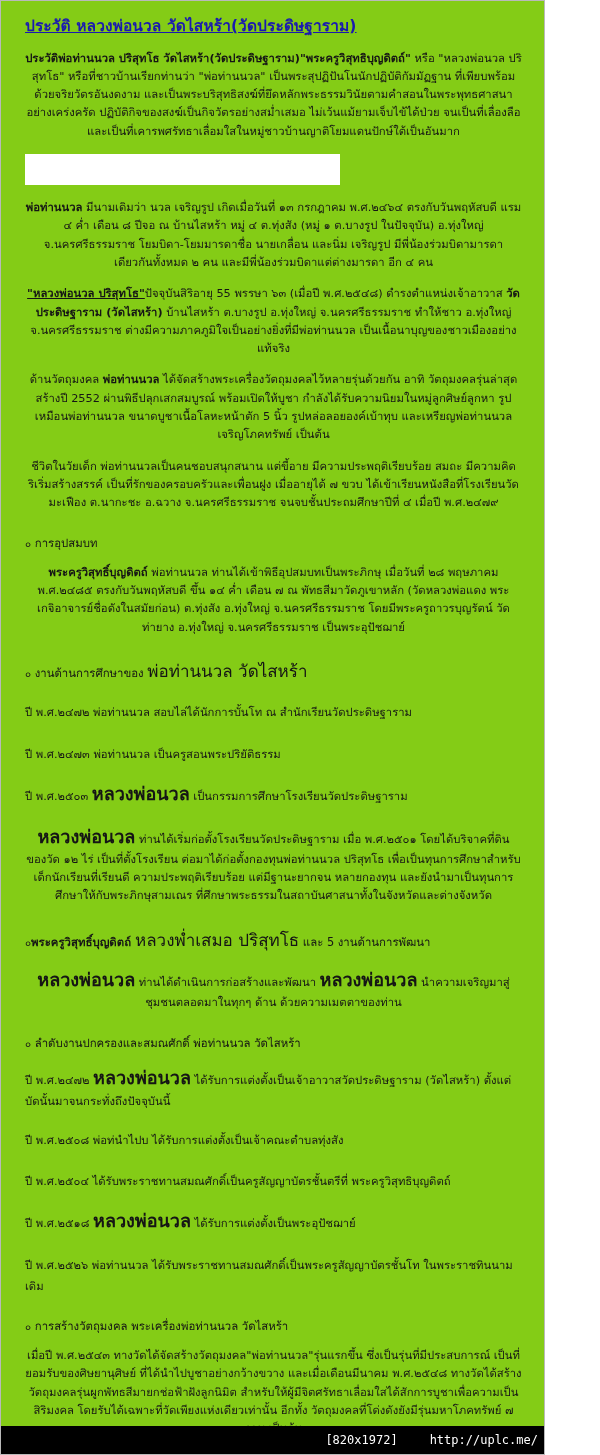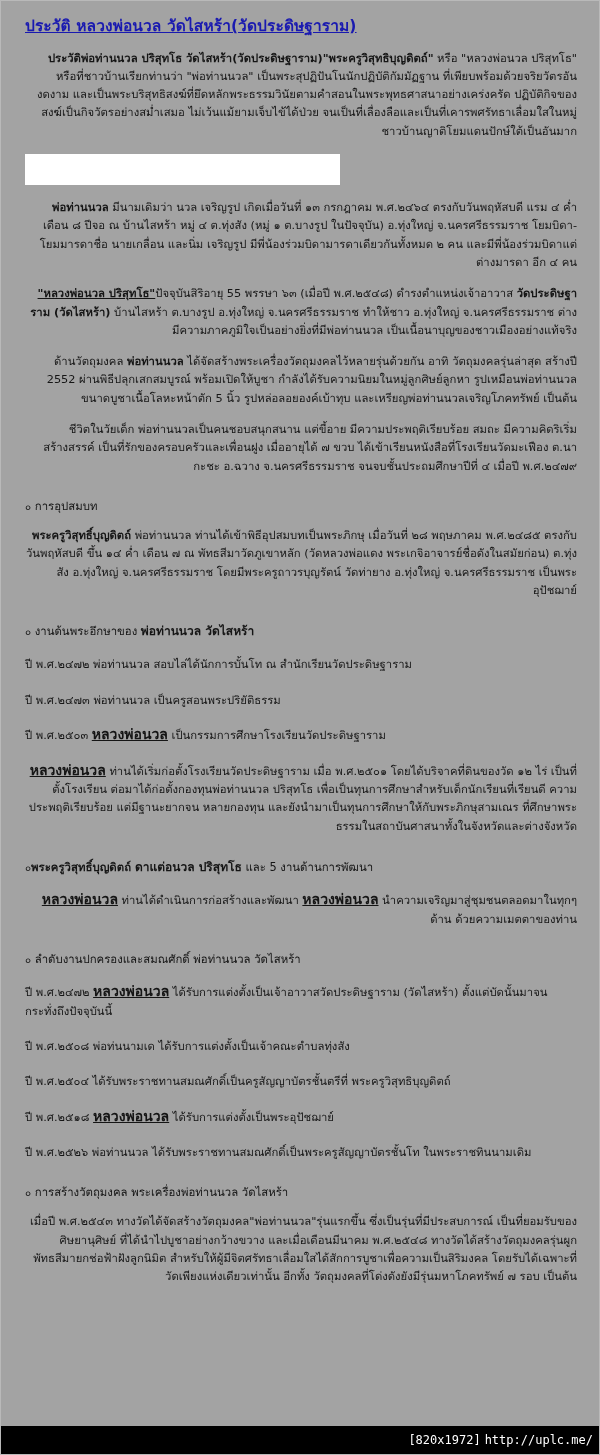--- a/index.html
+++ b/index.html
@@ -3,24 +3,24 @@
 <meta charset="utf-8">
 <title>ประวัติ หลวงพ่อนวล วัดไสหร้า</title>
 <style>
   html,body{margin:0;padding:0;}
   body{
     background:#ffffff;
     font-family:"DejaVu Sans","Liberation Sans",sans-serif;
   }
   .page{
     position:relative;
-    width:600px;
+    width:545px;
     height:1455px;
     box-sizing:border-box;
-    background:#a3a3a3;
+    background:#84cc16;
     border:1px solid #b9b9b9;
     overflow:hidden;
   }
   .doc{
     position:absolute;
     left:0; top:0; right:0;
     bottom:28px;
     padding:14px 22px 10px 24px;
     box-sizing:border-box;
     overflow:hidden;
@@ -32,27 +32,27 @@
     text-decoration:underline;
     margin:2px 0 14px 0;
     letter-spacing:0.1px;
     line-height:1.2;
   }
   p.para{
     margin:0 0 13px 0;
     font-size:11.3px;
     line-height:1.62;
     color:#151515;
-    text-align:right;
+    text-align:center;
     word-break:break-word;
   }
   .b{font-weight:bold;}
   .u{text-decoration:underline;}
-  .big{font-size:14px;font-weight:bold;text-decoration:underline;}
-  .mid{font-size:12px;font-weight:bold;}
+  .big{font-size:18px;font-weight:bold;}
+  .mid{font-size:17px;font-weight:normal;}
   .head{
     margin:22px 0 12px 0;
     font-size:11.4px;
     color:#151515;
     line-height:1.5;
   }
   .head .mid, .head .big{vertical-align:baseline;}
   .bullet{font-size:10px;}
   .imgbox{
     width:315px;
@@ -69,20 +69,21 @@
   .footer{
     position:absolute;
     left:0; right:0; bottom:0;
     height:28px;
     background:#000000;
     display:flex;
     align-items:center;
     justify-content:flex-end;
     padding-right:6px;
     box-sizing:border-box;
+    gap:28px;
   }
   .footer span{
     color:#ffffff;
     font-family:"DejaVu Sans Mono","Liberation Mono",monospace;
     font-size:12px;
     letter-spacing:0px;
   }
   .footer .dims{margin-right:4px;}
 </style>
 </head>
@@ -104,38 +105,38 @@
 
     <p class="para"><span>ด้านวัตถุมงคล </span><span class="b">พ่อท่านนวล</span><span> ได้จัดสร้างพระเครื่องวัตถุมงคลไว้หลายรุ่นด้วยกัน อาทิ วัตถุมงคลรุ่นล่าสุด สร้างปี 2552 ผ่านพิธีปลุกเสกสมบูรณ์ พร้อมเปิดให้บูชา กำลังได้รับความนิยมในหมู่ลูกศิษย์ลูกหา รูปเหมือนพ่อท่านนวล ขนาดบูชาเนื้อโลหะหน้าตัก 5 นิ้ว รูปหล่อลอยองค์เบ้าทุบ และเหรียญพ่อท่านนวลเจริญโภคทรัพย์ เป็นต้น</span></p>
 
 
     <p class="para">ชีวิตในวัยเด็ก พ่อท่านนวลเป็นคนชอบสนุกสนาน แต่ขี้อาย มีความประพฤติเรียบร้อย สมถะ มีความคิดริเริ่มสร้างสรรค์ เป็นที่รักของครอบครัวและเพื่อนฝูง เมื่ออายุได้ ๗ ขวบ ได้เข้าเรียนหนังสือที่โรงเรียนวัดมะเฟือง ต.นากะชะ อ.ฉวาง จ.นครศรีธรรมราช จนจบชั้นประถมศึกษาปีที่ ๔ เมื่อปี พ.ศ.๒๔๗๙</p>
 
     <div class="head"><span class="bullet">๐</span><span> การอุปสมบท</span></div>
 
     <p class="para"><span class="b">พระครูวิสุทธิ์บุญดิตถ์</span><span> พ่อท่านนวล ท่านได้เข้าพิธีอุปสมบทเป็นพระภิกษุ เมื่อวันที่ ๒๘ พฤษภาคม พ.ศ.๒๔๘๕ ตรงกับวันพฤหัสบดี ขึ้น ๑๔ ค่ำ เดือน ๗ ณ พัทธสีมาวัดภูเขาหลัก (วัดหลวงพ่อแดง พระเกจิอาจารย์ชื่อดังในสมัยก่อน) ต.ทุ่งสัง อ.ทุ่งใหญ่ จ.นครศรีธรรมราช โดยมีพระครูถาวรบุญรัตน์ วัดท่ายาง อ.ทุ่งใหญ่ จ.นครศรีธรรมราช เป็นพระอุปัชฌาย์</span></p>
 
-    <div class="head"><span class="bullet">๐</span><span> งานด้นพระอึกษาของ </span><span class="mid">พ่อท่านนวล วัดไสหร้า</span></div>
+    <div class="head"><span class="bullet">๐</span><span> งานด้านการศึกษาของ </span><span class="mid">พ่อท่านนวล วัดไสหร้า</span></div>
 
     <div class="listline"><span>ปี พ.ศ.๒๔๗๒ </span><span class="big"></span><span>พ่อท่านนวล สอบไล่ได้นักการบั้นโท ณ สำนักเรียนวัดประดิษฐาราม</span></div>
     <div class="listline"><span>ปี พ.ศ.๒๔๗๓ </span><span class="big"></span><span>พ่อท่านนวล เป็นครูสอนพระปริยัติธรรม</span></div>
     <div class="listline"><span>ปี พ.ศ.๒๕๐๓ </span><span class="big">หลวงพ่อนวล</span><span> เป็นกรรมการศึกษาโรงเรียนวัดประดิษฐาราม</span></div>
 
 
     <p class="para"><span class="big">หลวงพ่อนวล</span><span> ท่านได้เริ่มก่อตั้งโรงเรียนวัดประดิษฐาราม เมื่อ พ.ศ.๒๕๐๑ โดยได้บริจาคที่ดินของวัด ๑๒ ไร่ เป็นที่ตั้งโรงเรียน ต่อมาได้ก่อตั้งกองทุนพ่อท่านนวล ปริสุทโธ เพื่อเป็นทุนการศึกษาสำหรับเด็กนักเรียนที่เรียนดี ความประพฤติเรียบร้อย แต่มีฐานะยากจน หลายกองทุน และยังนำมาเป็นทุนการศึกษาให้กับพระภิกษุสามเณร ที่ศึกษาพระธรรมในสถาบันศาสนาทั้งในจังหวัดและต่างจังหวัด</span></p>
 
-    <div class="head"><span class="bullet">๐</span><span class="b">พระครูวิสุทธิ์บุญดิตถ์ </span><span class="mid">ดาแต่อนวล ปริสุทโธ</span><span> และ 5 งานด้านการพัฒนา</span></div>
+    <div class="head"><span class="bullet">๐</span><span class="b">พระครูวิสุทธิ์บุญดิตถ์ </span><span class="mid">หลวงพ่ำเสมอ ปริสุทโธ</span><span> และ 5 งานด้านการพัฒนา</span></div>
 
     <p class="para"><span class="big">หลวงพ่อนวล</span><span> ท่านได้ดำเนินการก่อสร้างและพัฒนา </span><span class="big">หลวงพ่อนวล</span><span> นำความเจริญมาสู่ชุมชนตลอดมาในทุกๆ ด้าน ด้วยความเมตตาของท่าน</span></p>
 
     <div class="head"><span class="bullet">๐</span><span> ลำดับงานปกครองและสมณศักดิ์ พ่อท่านนวล วัดไสหร้า</span></div>
 
     <div class="listline"><span>ปี พ.ศ.๒๔๗๒ </span><span class="big">หลวงพ่อนวล</span><span> ได้รับการแต่งตั้งเป็นเจ้าอาวาสวัดประดิษฐาราม (วัดไสหร้า) ตั้งแต่บัดนั้นมาจนกระทั่งถึงปัจจุบันนี้</span></div>
 
-    <div class="listline"><span>ปี พ.ศ.๒๕๐๘ </span><span class="big"></span><span>พ่อท่นนามเด ได้รับการแต่งตั้งเป็นเจ้าคณะตำบลทุ่งสัง</span></div>
+    <div class="listline"><span>ปี พ.ศ.๒๕๐๘ </span><span class="big"></span><span>พ่อท่นำไปบ ได้รับการแต่งตั้งเป็นเจ้าคณะตำบลทุ่งสัง</span></div>
     <div class="listline"><span>ปี พ.ศ.๒๕๐๔ </span><span class="big"></span><span>ได้รับพระราชทานสมณศักดิ์เป็นครูสัญญาบัตรชั้นตรีที่ พระครูวิสุทธิบุญดิตถ์</span></div>
     <div class="listline"><span>ปี พ.ศ.๒๕๑๘ </span><span class="big">หลวงพ่อนวล</span><span> ได้รับการแต่งตั้งเป็นพระอุปัชฌาย์</span></div>
     <div class="listline"><span>ปี พ.ศ.๒๕๒๖ </span><span class="big"></span><span>พ่อท่านนวล ได้รับพระราชทานสมณศักดิ์เป็นพระครูสัญญาบัตรชั้นโท ในพระราชทินนามเดิม</span></div>
 
     <div class="head"><span class="bullet">๐</span><span> การสร้างวัตถุมงคล พระเครื่องพ่อท่านนวล วัดไสหร้า</span></div>
 
     <p class="para">เมื่อปี พ.ศ.๒๕๔๓ ทางวัดได้จัดสร้างวัตถุมงคล"พ่อท่านนวล"รุ่นแรกขึ้น ซึ่งเป็นรุ่นที่มีประสบการณ์ เป็นที่ยอมรับของศิษยานุศิษย์ ที่ได้นำไปบูชาอย่างกว้างขวาง และเมื่อเดือนมีนาคม พ.ศ.๒๕๔๘ ทางวัดได้สร้างวัตถุมงคลรุ่นผูกพัทธสีมายกช่อฟ้าฝังลูกนิมิต สำหรับให้ผู้มีจิตศรัทธาเลื่อมใสได้สักการบูชาเพื่อความเป็นสิริมงคล โดยรับได้เฉพาะที่วัดเพียงแห่งเดียวเท่านั้น อีกทั้ง วัตถุมงคลที่โด่งดังยังมีรุ่นมหาโภคทรัพย์ ๗ รอบ เป็นต้น</p>
 
   </div>
 

